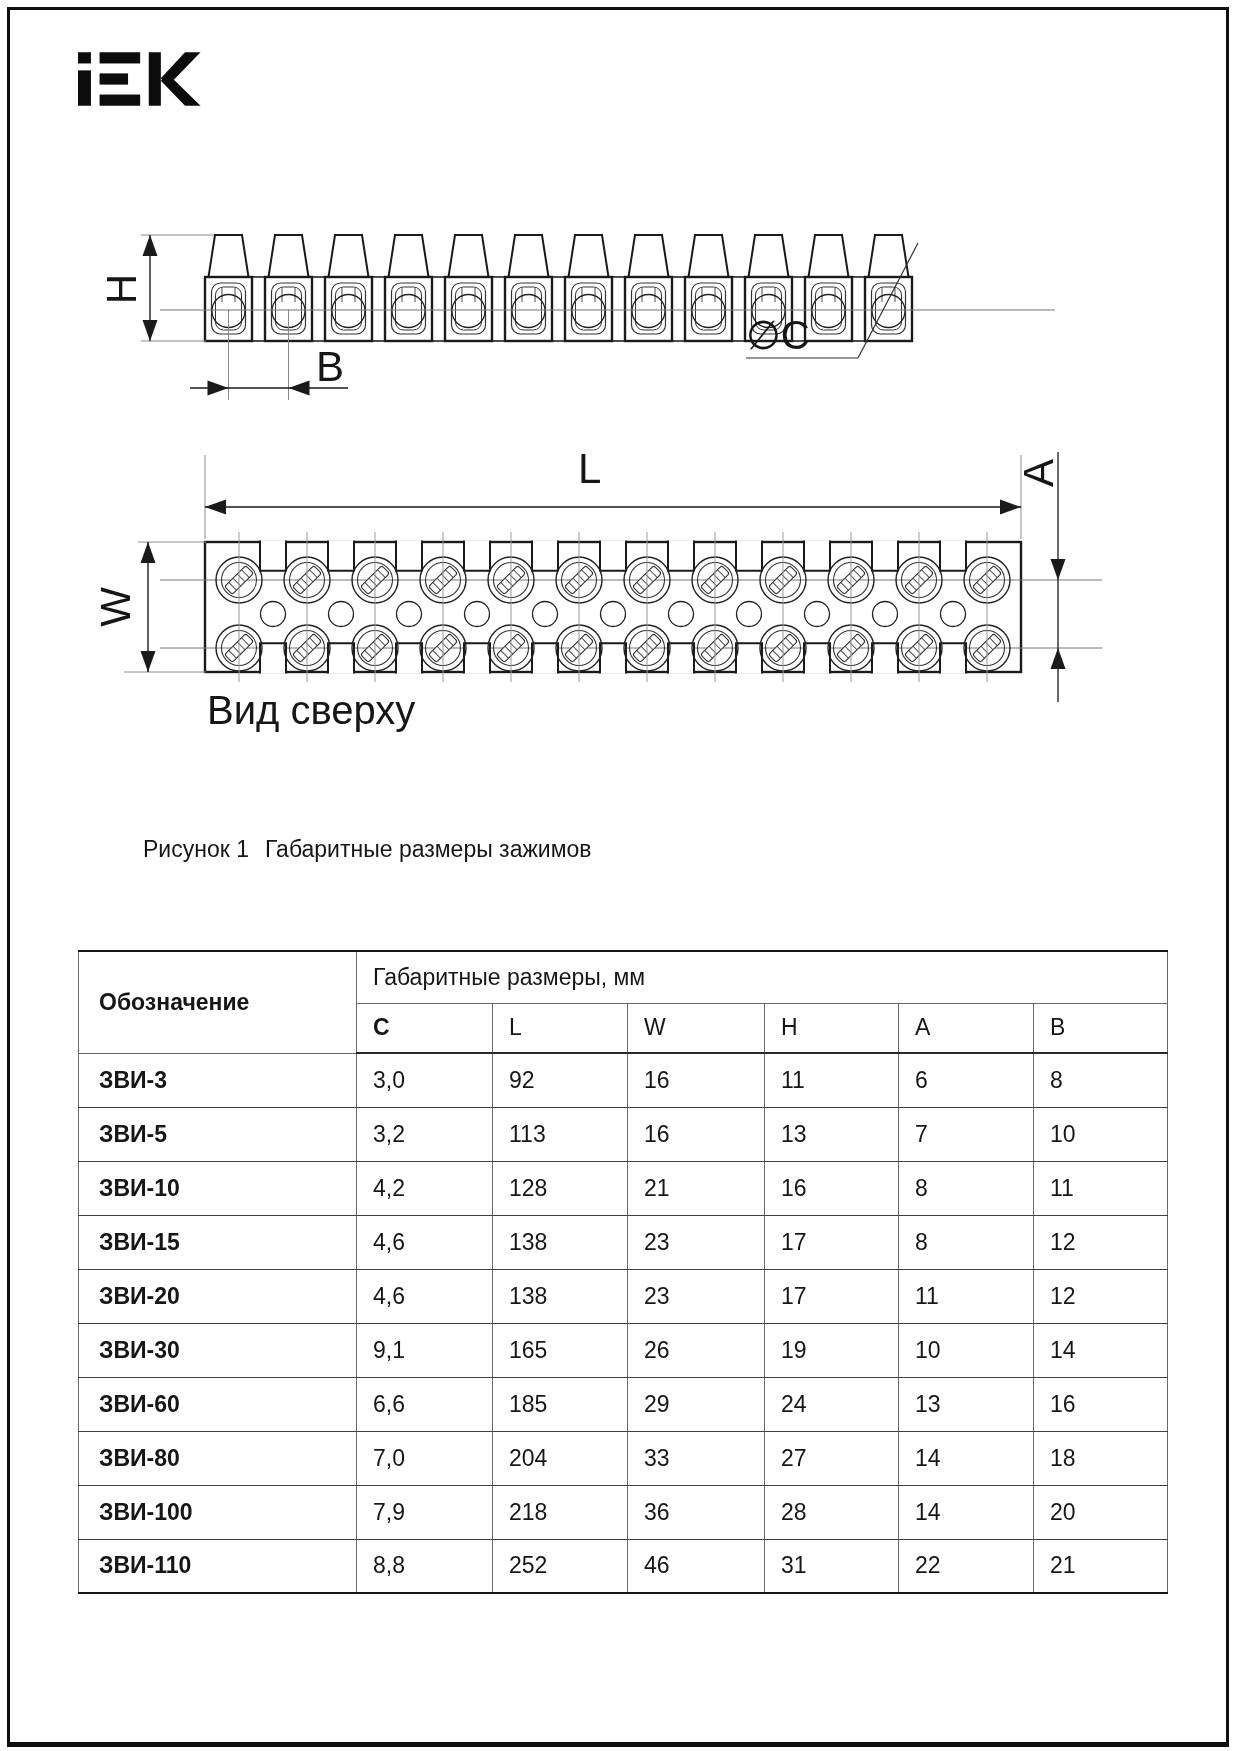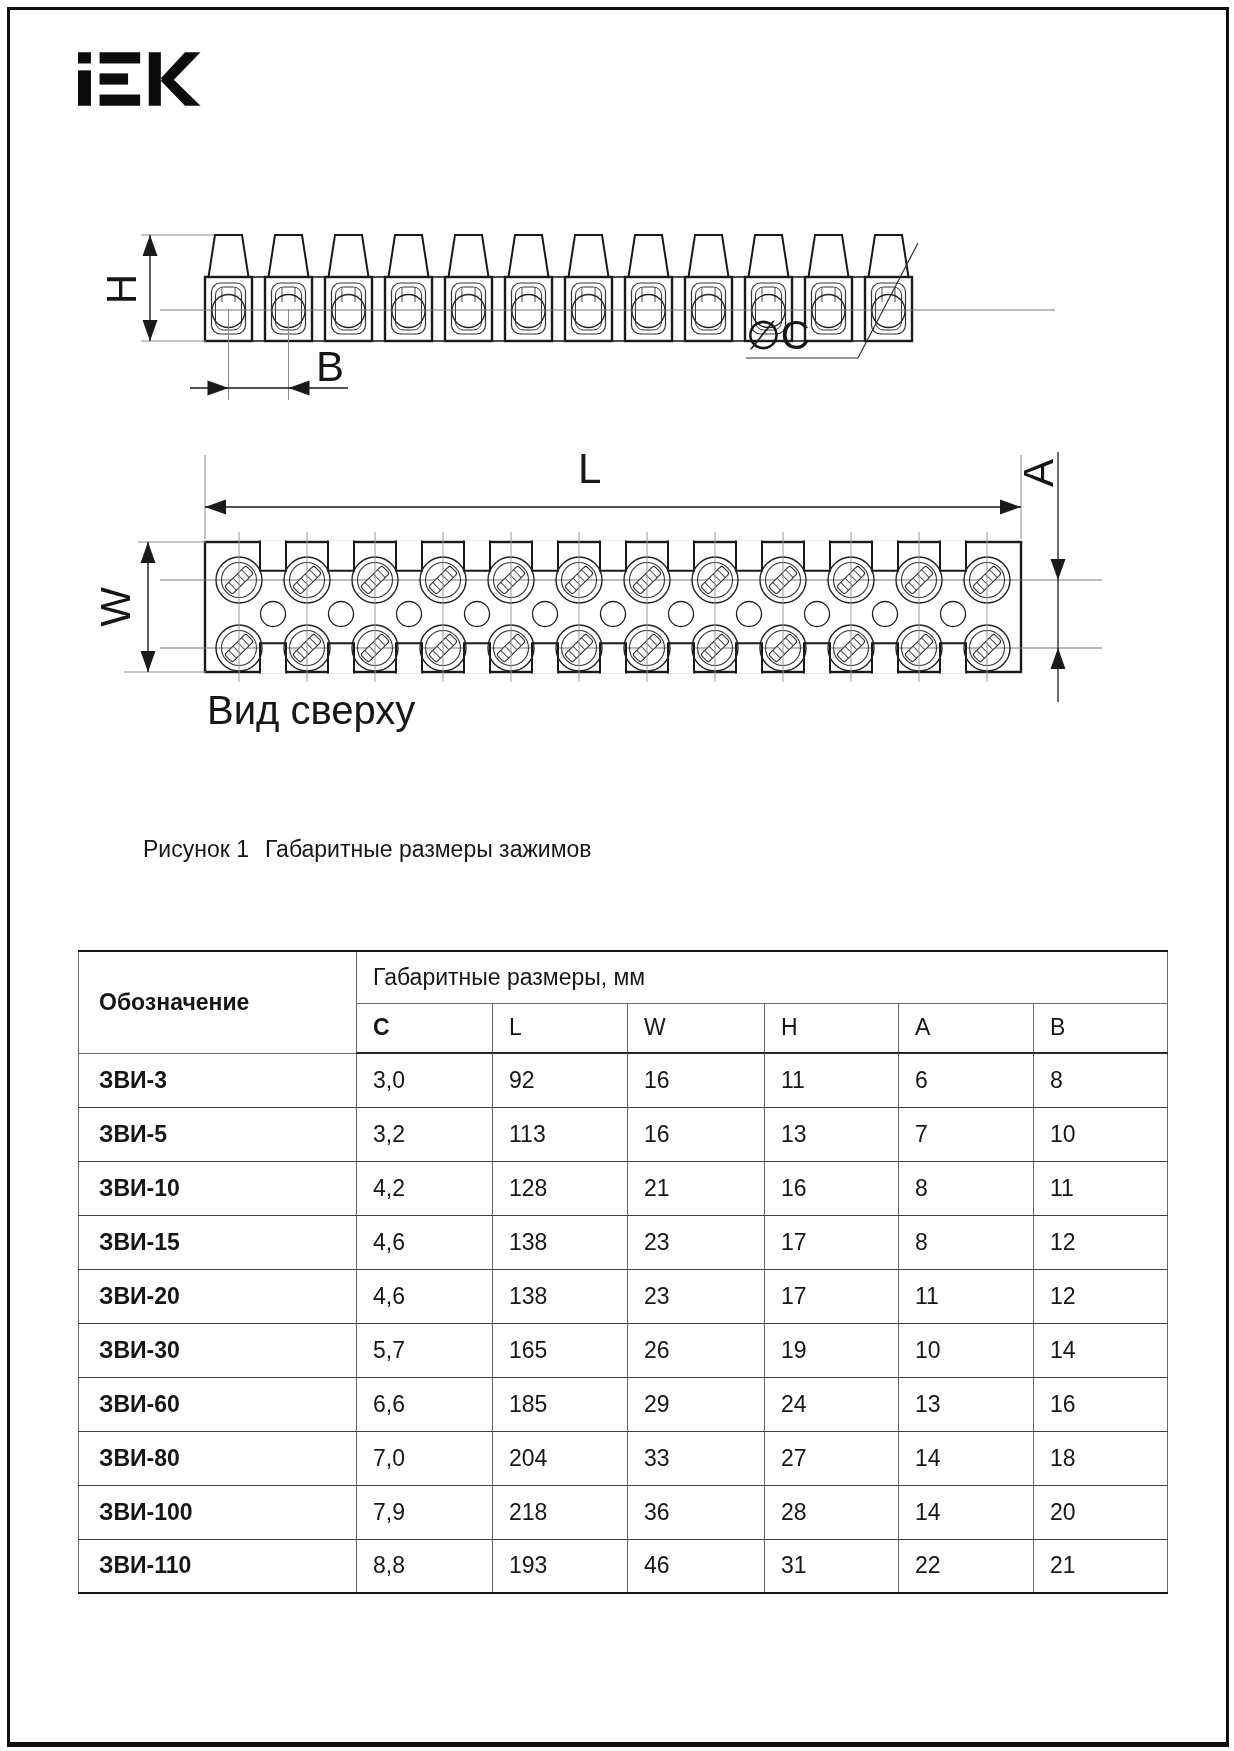--- a/index.html
+++ b/index.html
@@ -279,21 +279,21 @@
       <td>4,6</td>
       <td>138</td>
       <td>23</td>
       <td>17</td>
       <td>11</td>
       <td>12</td>
     </tr>
 
     <tr>
       <td class="name-c">ЗВИ-30</td>
-      <td>5,7</td>
+      <td>9,1</td>
       <td>165</td>
       <td>26</td>
       <td>19</td>
       <td>10</td>
       <td>14</td>
     </tr>
 
     <tr>
       <td class="name-c">ЗВИ-60</td>
       <td>6,6</td>
@@ -320,21 +320,21 @@
       <td>218</td>
       <td>36</td>
       <td>28</td>
       <td>14</td>
       <td>20</td>
     </tr>
 
     <tr>
       <td class="name-c">ЗВИ-110</td>
       <td>8,8</td>
-      <td>193</td>
+      <td>252</td>
       <td>46</td>
       <td>31</td>
       <td>22</td>
       <td>21</td>
     </tr>
   </tbody>
   </table>
 
 </div>
 

